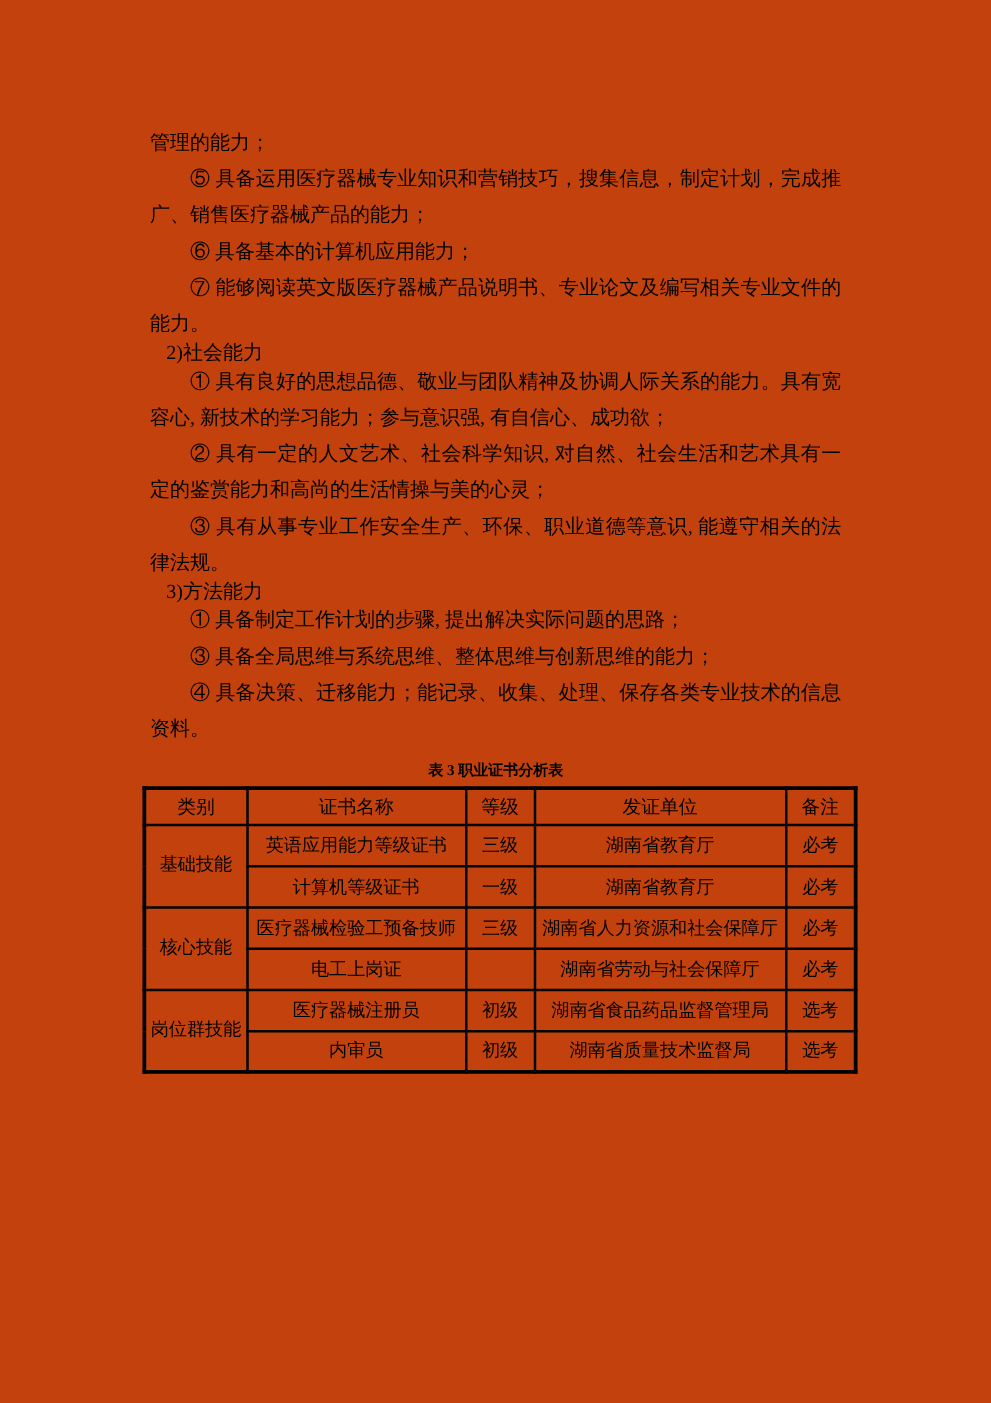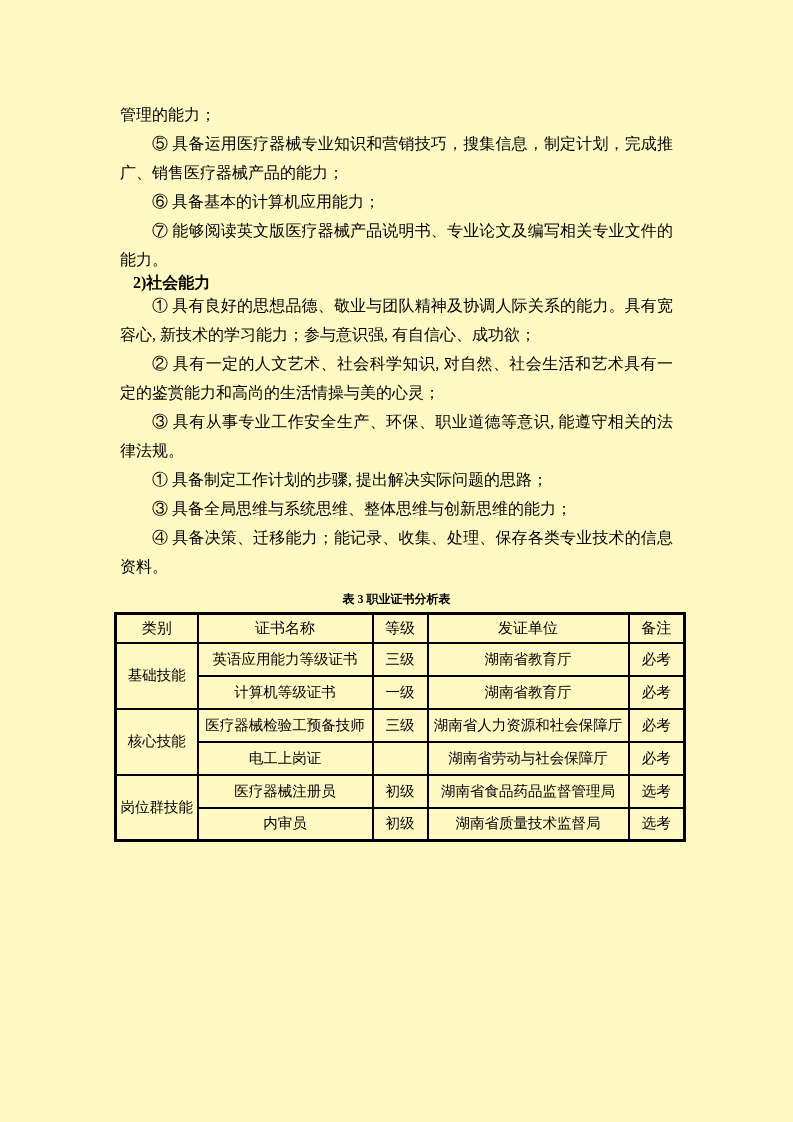--- a/index.html
+++ b/index.html
@@ -1,20 +1,20 @@
 <!DOCTYPE html>
 <html lang="zh"><head>
 <meta charset="utf-8">
 <style>
   html, body { margin: 0; padding: 0; background: #ffffff; }
   .page {
     position: relative;
     width: 793px;
     height: 1122px;
-    background: #fef9c3;
+    background: #c2410c;
     overflow: hidden;
     font-family: "Liberation Serif", "DejaVu Serif", serif;
     color: #000;
   }
   .content {
     position: absolute;
     left: 120px;
     top: 100px;
     width: 553px;
   }
@@ -23,21 +23,21 @@
     font-size: 16px;
     line-height: 29px;
     text-align: justify;
     text-justify: inter-ideograph;
     word-break: break-all;
   }
   .para.none   { text-indent: 0; }
   .para.first2 { text-indent: 32px; }
   .para.first1 { text-indent: 13px; }
   .para.heading {
-    font-weight: bold;
+    font-weight: normal;
     line-height: 17px;
   }
   .section-heading {
     margin: 86px 0 0 2px;
     font-size: 17px;
     font-weight: bold;
     line-height: 24px;
   }
   .table-caption {
     margin-top: 8px;
@@ -78,20 +78,21 @@
 
     <div>
         <div class="para body none">管理的能力；</div>
         <div class="para body first2">⑤ 具备运用医疗器械专业知识和营销技巧，搜集信息，制定计划，完成推广、销售医疗器械产品的能力；</div>
         <div class="para body first2">⑥ 具备基本的计算机应用能力；</div>
         <div class="para body first2">⑦ 能够阅读英文版医疗器械产品说明书、专业论文及编写相关专业文件的能力。</div>
         <div class="para heading first1">2)社会能力</div>
         <div class="para body first2">① 具有良好的思想品德、敬业与团队精神及协调人际关系的能力。具有宽容心, 新技术的学习能力；参与意识强, 有自信心、成功欲；</div>
         <div class="para body first2">② 具有一定的人文艺术、社会科学知识, 对自然、社会生活和艺术具有一定的鉴赏能力和高尚的生活情操与美的心灵；</div>
         <div class="para body first2">③ 具有从事专业工作安全生产、环保、职业道德等意识, 能遵守相关的法律法规。</div>
+        <div class="para heading first1">3)方法能力</div>
         <div class="para body first2">① 具备制定工作计划的步骤, 提出解决实际问题的思路；</div>
         <div class="para body first2">③ 具备全局思维与系统思维、整体思维与创新思维的能力；</div>
         <div class="para body first2">④ 具备决策、迁移能力；能记录、收集、处理、保存各类专业技术的信息资料。</div>
       </div>
 
 
     <div class="table-caption">表 3  职业证书分析表</div>
 
     <table class="cert">
       <colgroup>

